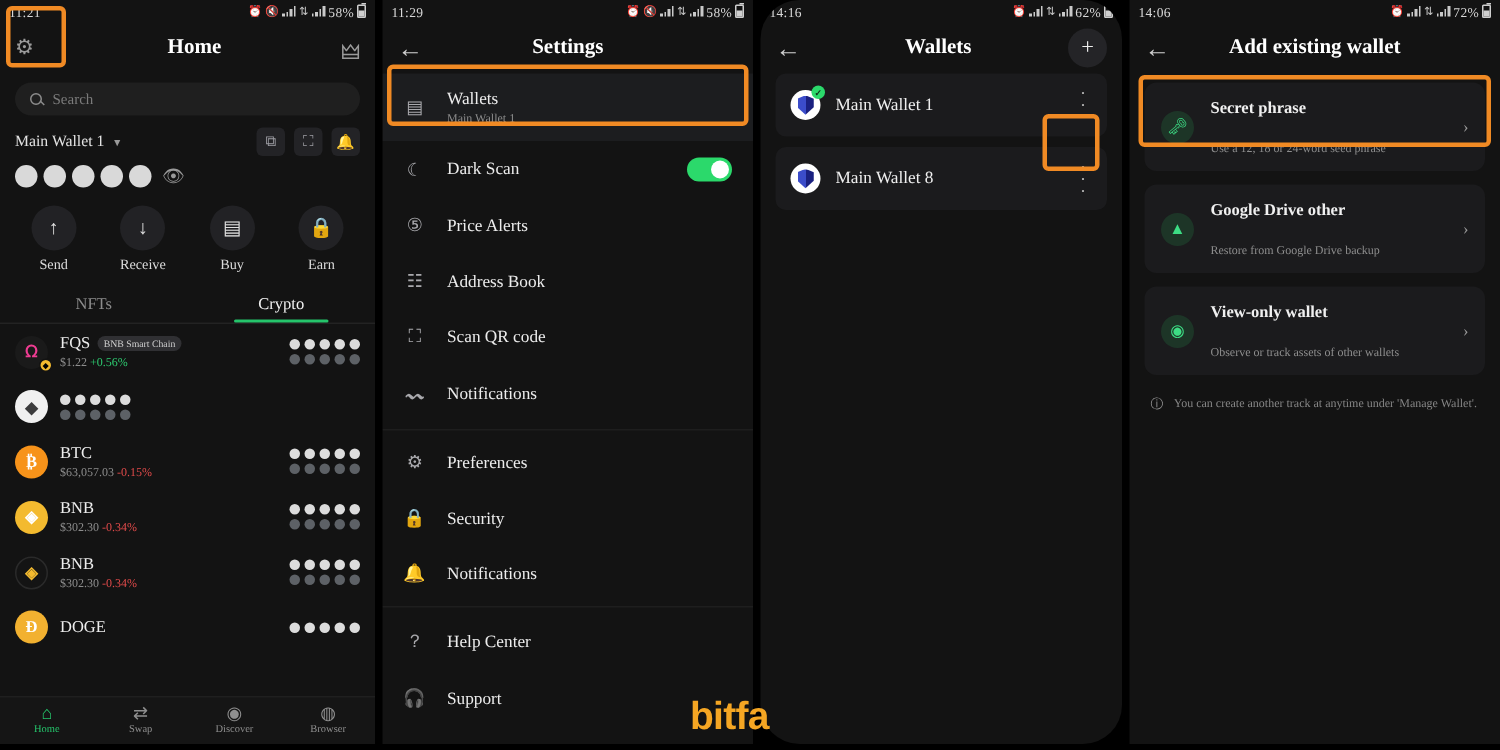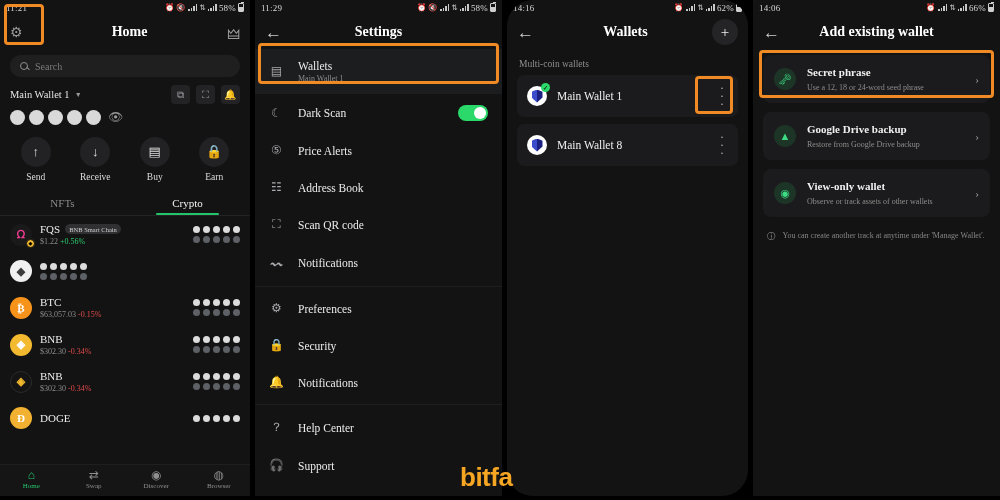--- a/index.html
+++ b/index.html
@@ -116,21 +116,21 @@
   .shield .s { width:11px;height:13px;background:linear-gradient(90deg,#3b4cca 50%,#1a2080 50%); clip-path:polygon(50% 0,100% 18%,100% 62%,50% 100%,0 62%,0 18%); }
   .check { position:absolute;right:-3px;top:-3px;width:9px;height:9px;border-radius:50%;background:#2bd96b;color:#0d2f18;font-size:6px;display:flex;align-items:center;justify-content:center;font-weight:bold;}
   .wname { font-size:11.5px; color:#efefef; }
   .kebab { margin-left:auto; color:#b9b9b9; font-size:12px; letter-spacing:0; line-height:8px; text-align:center; width:12px;}
   .kebab b{display:block;font-weight:normal;}
 
   
   .acard { margin:0 10px 9px; background:#1b1b1d; border-radius:8px; display:flex; align-items:center; gap:11px; padding:11px 11px; }
   .agreen { width:22px;height:22px;border-radius:50%;background:#1d3527;display:flex;align-items:center;justify-content:center;color:#3ddc84;font-size:11px;flex:none;}
   .atitle { font-size:11px; color:#f0f0f0; font-weight:bold; }
-  .asub { font-size:8px; color:#8d8d8d; margin-top:5px; }
+  .asub { font-size:8px; color:#8d8d8d; margin-top:16px; }
   .chev { margin-left:auto; color:#9a9a9a; font-size:11px; }
   .note { display:flex; gap:7px; padding:4px 14px 0; font-size:8px; color:#858585; line-height:1.45; }
   .note .ic { color:#9a9a9a; font-size:8.5px; flex:none; }
 
   .watermark { position:absolute; left:460px; top:462px; z-index:9;
                font-size:26px; font-weight:bold; color:#f5a623; letter-spacing:-.5px; }
 </style>
 </head>
 <body>
 
@@ -510,21 +510,20 @@
     </div>
 
     <div class="appbar">
       <span class="back">←</span>
       <span class="title">Wallets</span>
       <span class="plus">
           <span>+</span>
         </span>
     </div>
 
-    <div class="sectionlabel">Multi-coin wallets</div>
 
     <div class="wcard">
       <span class="shield">
           <i class="s"></i>
           <span class="check">✓</span>
         </span>
       <span class="wname">Main Wallet 1</span>
       <span class="kebab">
           <b>·</b>
           <b>·</b>
@@ -559,21 +558,21 @@
             <i></i>
             <i></i>
           </span>
         <span class="sb-ico">⇅</span>
         <span class="bars">
             <i></i>
             <i></i>
             <i></i>
             <i></i>
           </span>
-        <span>66%</span>
+        <span>72%</span>
         <span class="batt"></span>
       </span>
     </div>
 
     <div class="appbar">
       <span class="back">←</span>
       <span class="title">Add existing wallet</span>
       <span style="width:22px"></span>
     </div>
 
@@ -585,21 +584,21 @@
         <div class="atitle">Secret phrase</div>
         <div class="asub">Use a 12, 18 or 24-word seed phrase</div>
       </span>
       <span class="chev">›</span>
     </div>
     <div class="hl" style="left:6px;top:50px;width:235px;height:48px;"></div>
 
     <div class="acard">
       <span class="agreen">▲</span>
       <span>
-        <div class="atitle">Google Drive backup</div>
+        <div class="atitle">Google Drive other</div>
         <div class="asub">Restore from Google Drive backup</div>
       </span>
       <span class="chev">›</span>
     </div>
 
     <div class="acard">
       <span class="agreen">◉</span>
       <span>
         <div class="atitle">View-only wallet</div>
         <div class="asub">Observe or track assets of other wallets</div>

